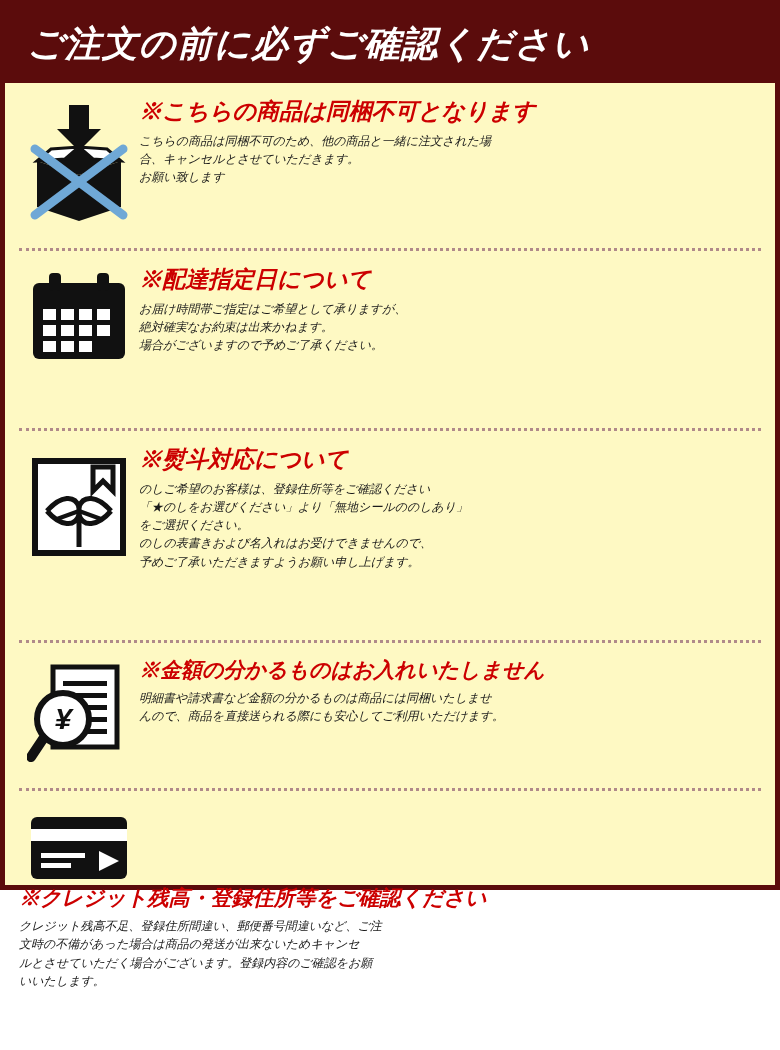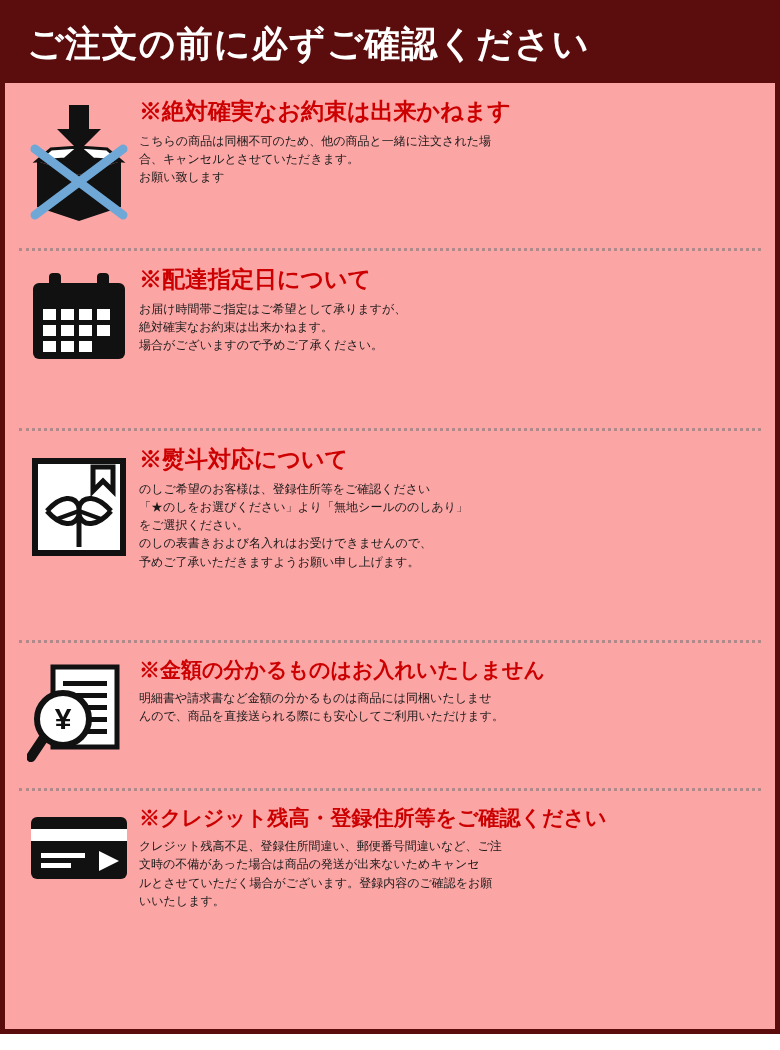--- a/index.html
+++ b/index.html
@@ -8,25 +8,26 @@
   }
   body {
     width: 780px;
     height: 1050px;
     background: #ffffff;
     font-family: "Liberation Sans", sans-serif;
     overflow: hidden;
   }
   .page {
     width: 780px;
-    height: 1034px;
+    height: 890px;
     box-sizing: border-box;
     border: 5px solid #5b0c0c;
-    background: #fca5a5;
+    background: #fef9c3;
     position: relative;
+    font-style: italic;
   }
   .header {
     background: #5b0c0c;
     color: #ffffff;
     height: 78px;
     display: flex;
     align-items: center;
     padding-left: 22px;
     box-sizing: border-box;
   }
@@ -82,21 +83,21 @@
   }
   .sec-body div {
     white-space: nowrap;
   }
 
   
   .sec-1 { min-height: 168px; }
   .sec-2 { min-height: 180px; }
   .sec-3 { min-height: 212px; }
   .sec-4 { min-height: 148px; }
-  .sec-5 { min-height: 170px; }
+  .sec-5 { min-height: 170px; flex-direction: column; }
 
   svg { display: block; }
 </style>
 </head>
 <body>
 
 <div class="page">
 
   <div class="header">
     <div class="header-title">ご注文の前に必ずご確認ください</div>
@@ -118,21 +119,21 @@
 
             <polygon points="10,58 24,46 52,44 38,56" fill="#fff" stroke="#111" stroke-width="3"></polygon>
             <polygon points="94,58 80,46 52,44 66,56" fill="#fff" stroke="#111" stroke-width="3"></polygon>
 
             <line x1="8" y1="46" x2="96" y2="112" stroke="#6fa8d6" stroke-width="9" stroke-linecap="round"></line>
             <line x1="96" y1="46" x2="8" y2="112" stroke="#6fa8d6" stroke-width="9" stroke-linecap="round"></line>
           </svg>
         </span>
       </div>
       <div class="text-cell">
-        <div class="sec-title">※絶対確実なお約束は出来かねます</div>
+        <div class="sec-title">※こちらの商品は同梱不可となります</div>
         <div class="sec-body">
           <div>こちらの商品は同梱不可のため、他の商品と一緒に注文された場</div>
           <div>合、キャンセルとさせていただきます。</div>
           <div>お願い致します</div>
         </div>
       </div>
     </div>
 
     <div class="section sec-2">
       <div class="icon-cell">

